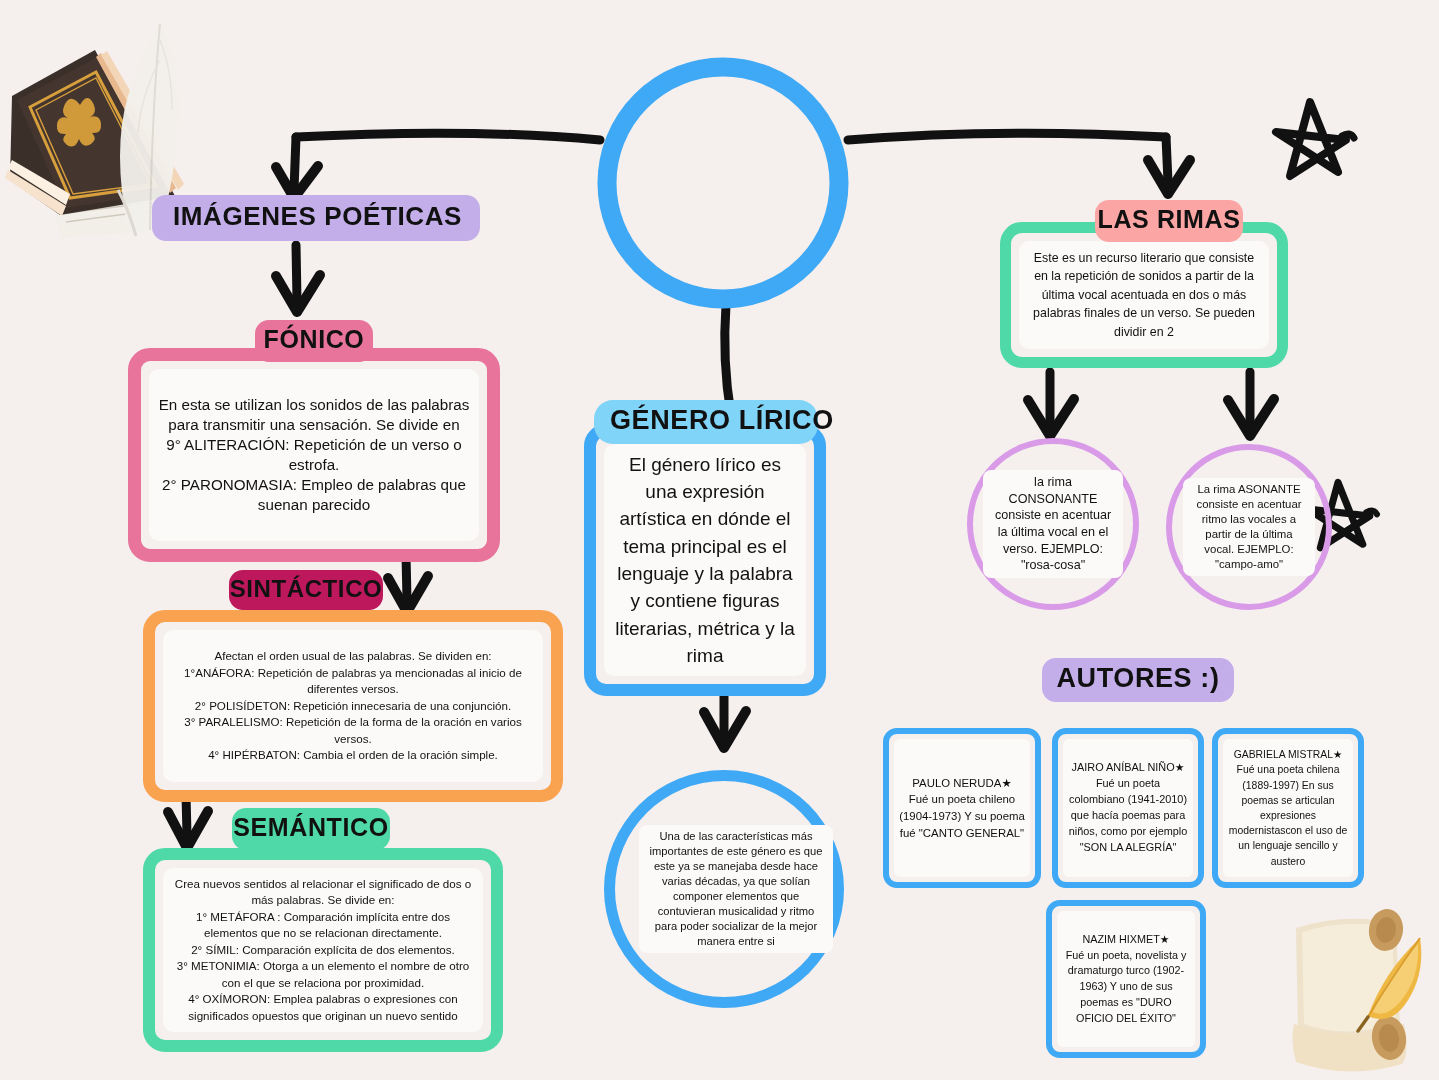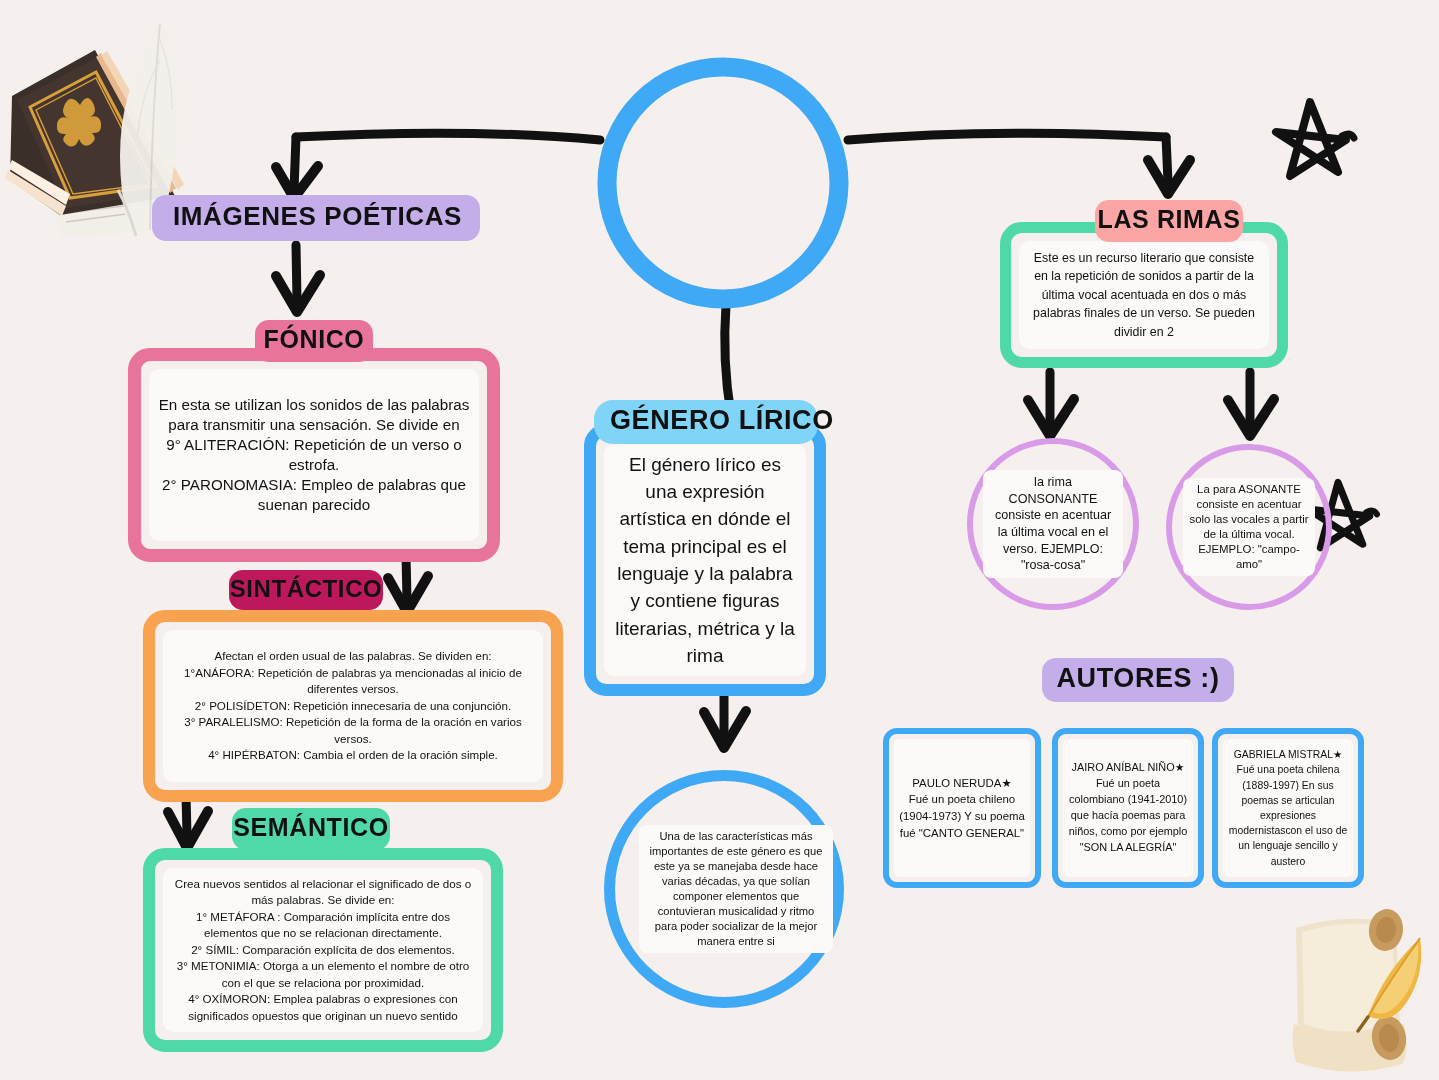--- a/index.html
+++ b/index.html
@@ -252,21 +252,21 @@
   </div>
 
   <div class="circle" style="left:967px;top:438px;width:172px;height:172px;border-width:6px;border-color:#d99ae8;">
     <div class="ctext" style="width:140px;">
       <span style="font-size:12.6px;display:block;">la rima CONSONANTE consiste en acentuar la última vocal en el verso. EJEMPLO: "rosa-cosa"</span>
     </div>
   </div>
 
   <div class="circle" style="left:1166px;top:444px;width:166px;height:166px;border-width:6px;border-color:#d99ae8;">
     <div class="ctext" style="width:132px;">
-      <span style="font-size:11.4px;display:block;">La para ASONANTE consiste en acentuar solo las vocales a partir de la última vocal. EJEMPLO: "campo-amo"</span>
+      <span style="font-size:11.4px;display:block;">La rima ASONANTE consiste en acentuar ritmo las vocales a partir de la última vocal. EJEMPLO: "campo-amo"</span>
     </div>
   </div>
 
   <div class="pill" style="left:1042px;top:658px;width:192px;height:44px;background:#c3aeea;font-size:27px;">
     <span>AUTORES :)</span>
   </div>
 
   <div class="author-card" style="left:883px;top:728px;width:158px;height:160px;">
     <div class="ac-inner">
       <div>
@@ -287,14 +287,22 @@
 
   <div class="author-card" style="left:1212px;top:728px;width:152px;height:160px;">
     <div class="ac-inner" style="font-size:10.4px;">
       <div>
         <span>GABRIELA MISTRAL</span><span>★</span><br>
         <span>Fué una poeta chilena (1889-1997) En sus poemas se articulan expresiones modernistascon el uso de un lenguaje sencillo y austero</span>
       </div>
     </div>
   </div>
 
+  <div class="author-card" style="left:1046px;top:900px;width:160px;height:158px;">
+    <div class="ac-inner" style="font-size:10.8px;">
+      <div>
+        <span>NAZIM HIXMET</span><span>★</span><br>
+        <span>Fué un poeta, novelista y dramaturgo turco (1902-1963) Y uno de sus poemas es "DURO OFICIO DEL ÉXITO"</span>
+      </div>
+    </div>
+  </div>
 
 </div>
 
 </body></html>

